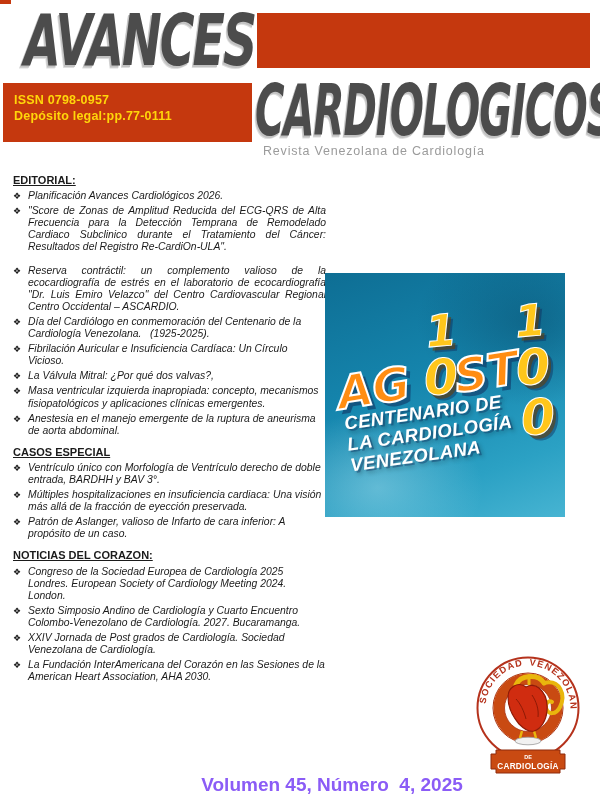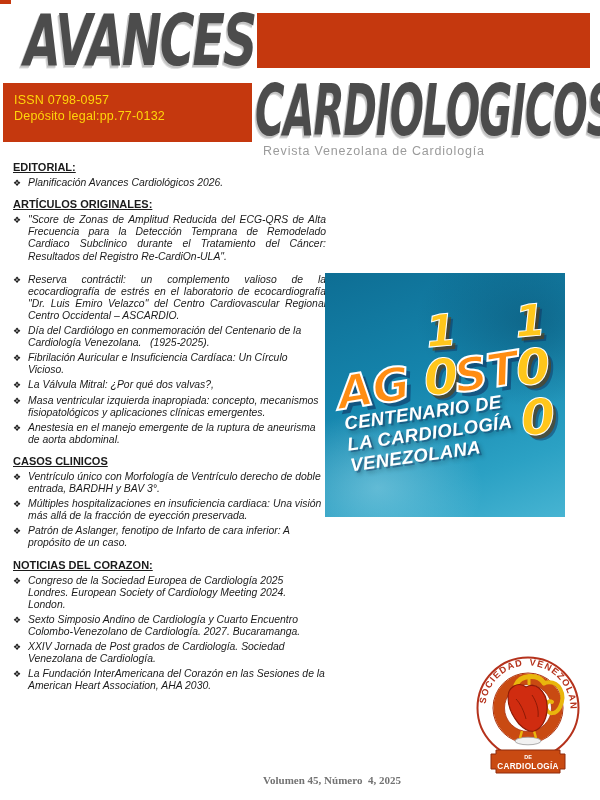--- a/index.html
+++ b/index.html
@@ -11,27 +11,27 @@
   .top-dash{position:absolute;left:0;top:0;width:11px;height:4px;background:#c5380e;}
   .red-block-1{position:absolute;left:257px;top:13px;width:333px;height:55px;background:#c5380e;}
   .red-block-2{position:absolute;left:3px;top:83px;width:249px;height:59px;background:#c5380e;}
   .title{
     position:absolute;font-family:"DejaVu Sans",sans-serif;font-weight:bold;font-style:italic;
     color:#4c4c4c;white-space:nowrap;transform-origin:0 0;
     text-shadow:-2px 2px 0 #c2c2c2,-3px 3px 0 #dedede;
   }
   .title-avances{left:24px;top:8px;font-size:72px;line-height:64px;letter-spacing:-3px;transform:scaleX(0.66);}
   .title-cardio{left:255px;top:78px;font-size:72px;line-height:64px;letter-spacing:-2px;transform:scaleX(0.56);}
-  .issn-box{position:absolute;left:14px;top:92px;font-size:12.5px;font-weight:normal;color:#ffd60a;line-height:16px;letter-spacing:0.2px;}
+  .issn-box{position:absolute;left:14px;top:92px;font-size:12.5px;font-weight:bold;color:#ffd60a;line-height:16px;letter-spacing:0.2px;}
   .subtitle{
     position:absolute;left:263px;top:144px;width:326px;
     color:#9b9b9b;font-size:12.5px;line-height:14.5px;letter-spacing:0.8px;
   }
   
-  .toc{position:absolute;left:13px;top:161px;width:313px;font-size:10.4px;line-height:12.1px;}
+  .toc{position:absolute;left:13px;top:174px;width:313px;font-size:10.4px;line-height:12.1px;}
   .toc-heading{font-weight:bold;text-decoration:underline;font-size:11px;margin:9px 0 4px 0;}
   .toc-section:first-child .toc-heading{margin-top:0;}
   .toc-item{display:flex;margin:0 0 3px 0;}
   .toc-item .bullet{flex:0 0 15px;font-size:9px;line-height:12.1px;}
   .toc-item .item-text{flex:1;font-style:italic;}
   .toc-item.justify .item-text{text-align:justify;}
   .toc-item.gap{margin-top:11px;}
   
   .poster{
     position:absolute;left:325px;top:273px;width:240px;height:244px;overflow:hidden;
@@ -61,56 +61,55 @@
   .g-zero-bottom{left:196px;top:120px;font-size:49px;transform:rotate(-5deg);}
   .poster-caption{
     position:absolute;left:18px;top:140px;transform:rotate(-8deg);transform-origin:0 0;
     color:#ffffff;font-weight:bold;font-style:italic;font-size:18.5px;line-height:21px;
     letter-spacing:0.4px;text-shadow:2px 2px 0 rgba(16,45,92,0.4),3px 4px 4px rgba(0,0,0,0.25);
     white-space:nowrap;
   }
   
   .footer-line{
     position:absolute;left:182px;top:774px;width:300px;text-align:center;
-    font-size:11px;font-weight:bold;color:#737373;font-family:Liberation Serif, serif;
+    font-size:19px;font-weight:bold;color:#8b5cf6;
   }
   .society-logo{position:absolute;left:466px;top:654px;width:124px;height:124px;}
 </style>
 </head>
 <body>
 
 <div class="page">
 
   <div class="top-dash"></div>
   <div class="red-block-1"></div>
   <div class="title title-avances">AVANCES</div>
 
   <div class="red-block-2"></div>
   <div class="issn-box">
     <div>ISSN 0798-0957</div>
-    <div>Depósito legal:pp.77-0132</div>
+    <div>Depósito legal:pp.77-0111</div>
   </div>
   <div class="title title-cardio">CARDIOLOGICOS</div>
 
   <div class="subtitle">
     <div>Revista Venezolana de Cardiología</div>
   </div>
 
   <div class="toc">
 
     <div class="toc-section">
       <div class="toc-heading">EDITORIAL:</div>
       <div class="toc-item">
         <span class="bullet">❖</span>
         <span class="item-text">Planificación Avances Cardiológicos 2026.</span>
       </div>
     </div>
 
     <div class="toc-section">
-      <div class="toc-heading">ARTÍCULOS ORIGINALES:</div>
       <div class="toc-item justify">
         <span class="bullet">❖</span>
         <span class="item-text">"Score de Zonas de Amplitud Reducida del ECG-QRS de Alta Frecuencia para la Detección Temprana de Remodelado Cardiaco Subclinico durante el Tratamiento del Cáncer: Resultados del Registro Re-CardiOn-ULA".</span>
       </div>
       <div class="toc-item justify gap">
         <span class="bullet">❖</span>
         <span class="item-text">Reserva contráctil: un complemento valioso de la ecocardiografía de estrés en el laboratorio de ecocardiografía "Dr. Luis Emiro Velazco" del Centro Cardiovascular Regional Centro Occidental – ASCARDIO.</span>
       </div>
     </div>
 
@@ -134,32 +133,32 @@
         <span class="bullet">❖</span>
         <span class="item-text">Masa ventricular izquierda inapropiada: concepto, mecanismos fisiopatológicos y aplicaciones clínicas emergentes.</span>
       </div>
       <div class="toc-item">
         <span class="bullet">❖</span>
         <span class="item-text">Anestesia en el manejo emergente de la ruptura de aneurisma de aorta abdominal.</span>
       </div>
     </div>
 
     <div class="toc-section">
-      <div class="toc-heading">CASOS CLINICOS</div>
+      <div class="toc-heading">CASOS ESPECIAL</div>
       <div class="toc-item">
         <span class="bullet">❖</span>
         <span class="item-text">Ventrículo único con Morfología de Ventrículo derecho de doble entrada, BARDHH y BAV 3°.</span>
       </div>
       <div class="toc-item">
         <span class="bullet">❖</span>
         <span class="item-text">Múltiples hospitalizaciones en insuficiencia cardiaca: Una visión más allá de la fracción de eyección preservada.</span>
       </div>
       <div class="toc-item">
         <span class="bullet">❖</span>
-        <span class="item-text">Patrón de Aslanger, fenotipo de Infarto de cara inferior: A propósito de un caso.</span>
+        <span class="item-text">Patrón de Aslanger, valioso de Infarto de cara inferior: A propósito de un caso.</span>
       </div>
     </div>
 
     <div class="toc-section">
       <div class="toc-heading">NOTICIAS DEL CORAZON:</div>
       <div class="toc-item">
         <span class="bullet">❖</span>
         <span class="item-text">Congreso de la Sociedad Europea de Cardiología 2025 Londres. European Society of Cardiology Meeting 2024. London.</span>
       </div>
       <div class="toc-item">

